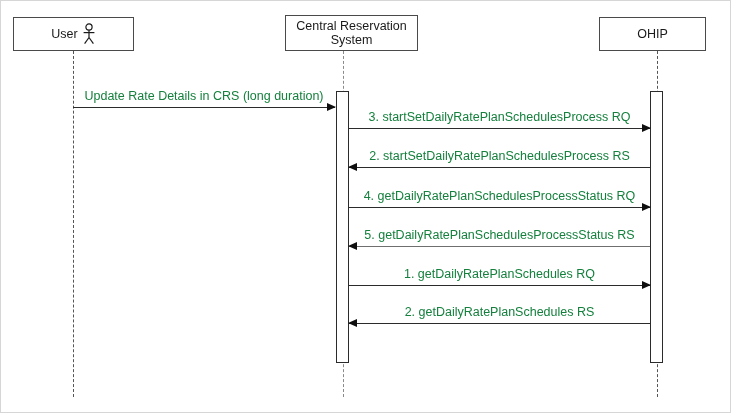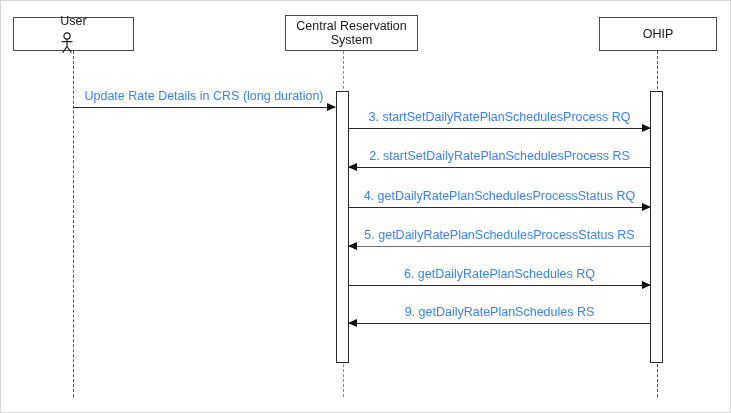--- a/index.html
+++ b/index.html
@@ -30,24 +30,23 @@
     text-align: center;
     font-size: 12.5px;
     color: #1a1a1a;
     line-height: 14px;
   }
   .lifeline-box .box-label {
     white-space: pre-line;
   }
   .actor-row {
     display: flex;
-    align-items: flex-start;
+    align-items: center;
     justify-content: center;
     gap: 4px;
-    flex-direction: column;
   }
   .actor-icon {
     display: block;
   }
   .lifeline-dash {
     position: absolute;
     width: 0;
     border-left: 1.6px dashed #555555;
   }
   .lifeline-dash.light {
@@ -90,21 +89,21 @@
     left: -1px;
     border-right: 9px solid #0f0f0f;
   }
   .msg .label {
     position: absolute;
     left: 0;
     width: 100%;
     bottom: 4px;
     text-align: center;
     font-size: 12.5px;
-    color: #3b82f6;
+    color: #15803d;
     white-space: nowrap;
   }
 </style>
 </head>
 <body>
 
 <div id="canvas">
 
   <div class="lifeline-box" id="box-user" style="left: 12px; top: 16px; width: 121px; height: 34px;">
     <span class="actor-row">
@@ -117,21 +116,21 @@
         <line x1="7" y1="14.5" x2="11.4" y2="20.6" stroke="#1a1a1a" stroke-width="1.2"></line>
       </svg>
     </span>
   </div>
 
   <div class="lifeline-box" id="box-crs" style="left: 284px; top: 14px; width: 133px; height: 36px;">
     <span class="box-label">Central Reservation
 System</span>
   </div>
 
-  <div class="lifeline-box" id="box-ohip" style="left: 598px; top: 16px; width: 118px; height: 34px;">
+  <div class="lifeline-box" id="box-ohip" style="left: 598px; top: 16px; width: 107px; height: 34px;">
     <span class="box-label">OHIP</span>
   </div>
 
   <div id="lifeline-dashes">
       <div class="lifeline-dash" style="left: 72px; top: 50px; height: 346px;"></div>
       <div class="lifeline-dash light" style="left: 342px; top: 50px; height: 346px;"></div>
       <div class="lifeline-dash" style="left: 656px; top: 50px; height: 346px;"></div>
     </div>
 
   <div id="activation-bars">
@@ -161,22 +160,22 @@
         <div class="label">4. getDailyRatePlanSchedulesProcessStatus RQ</div>
       </div>
       <div class="msg left faint" style="left: 348px; top: 245px; width: 301px;">
         <div class="line"></div>
         <div class="head"></div>
         <div class="label">5. getDailyRatePlanSchedulesProcessStatus RS</div>
       </div>
       <div class="msg right" style="left: 348px; top: 284px; width: 301px;">
         <div class="line"></div>
         <div class="head"></div>
-        <div class="label">6. getDailyRatePlanSchedules RQ</div>
+        <div class="label">1. getDailyRatePlanSchedules RQ</div>
       </div>
       <div class="msg left" style="left: 348px; top: 322px; width: 301px;">
         <div class="line"></div>
         <div class="head"></div>
-        <div class="label">9. getDailyRatePlanSchedules RS</div>
+        <div class="label">2. getDailyRatePlanSchedules RS</div>
       </div>
     </div>
 
 </div>
 
 </body></html>

